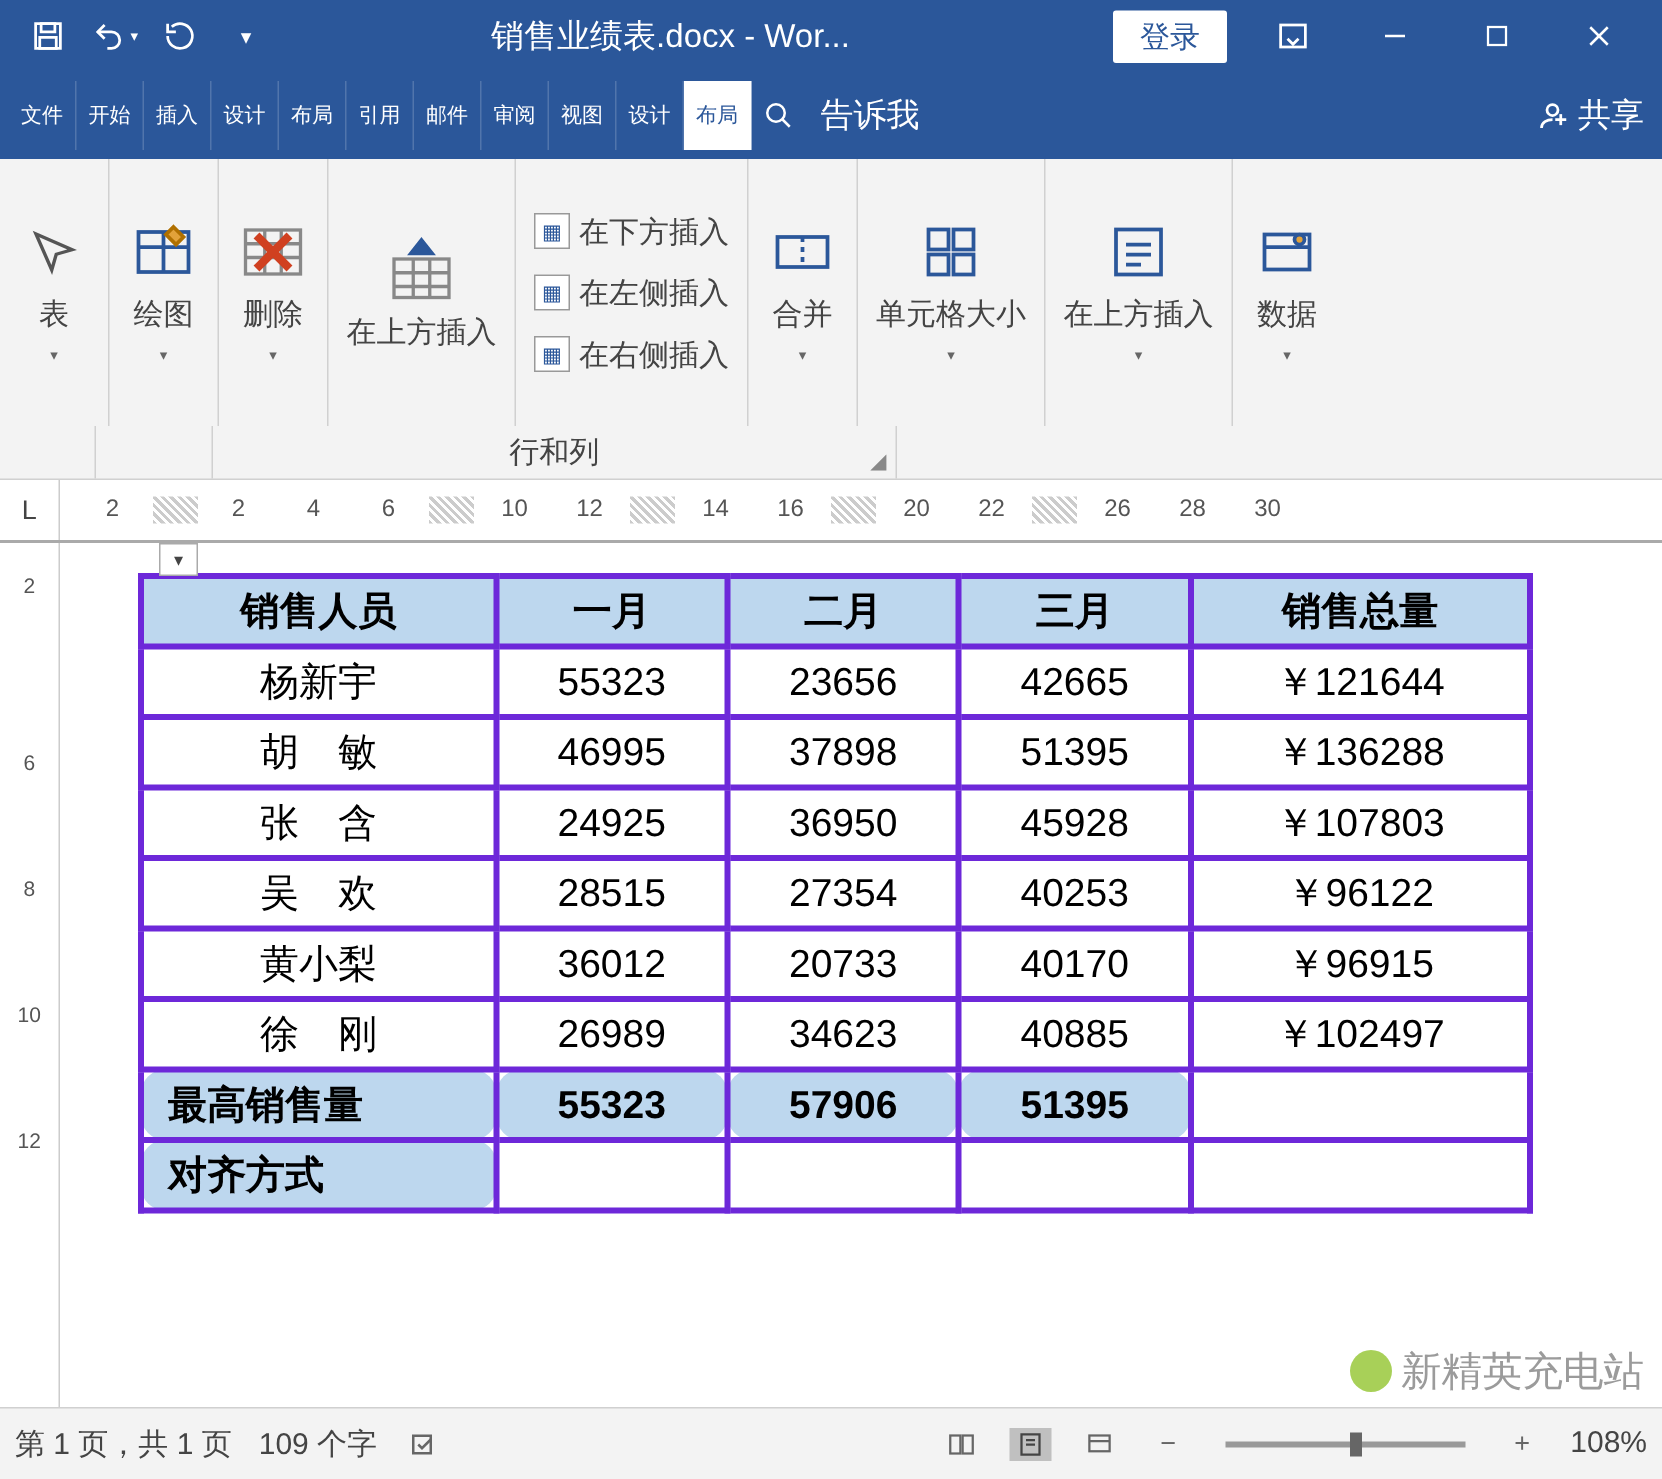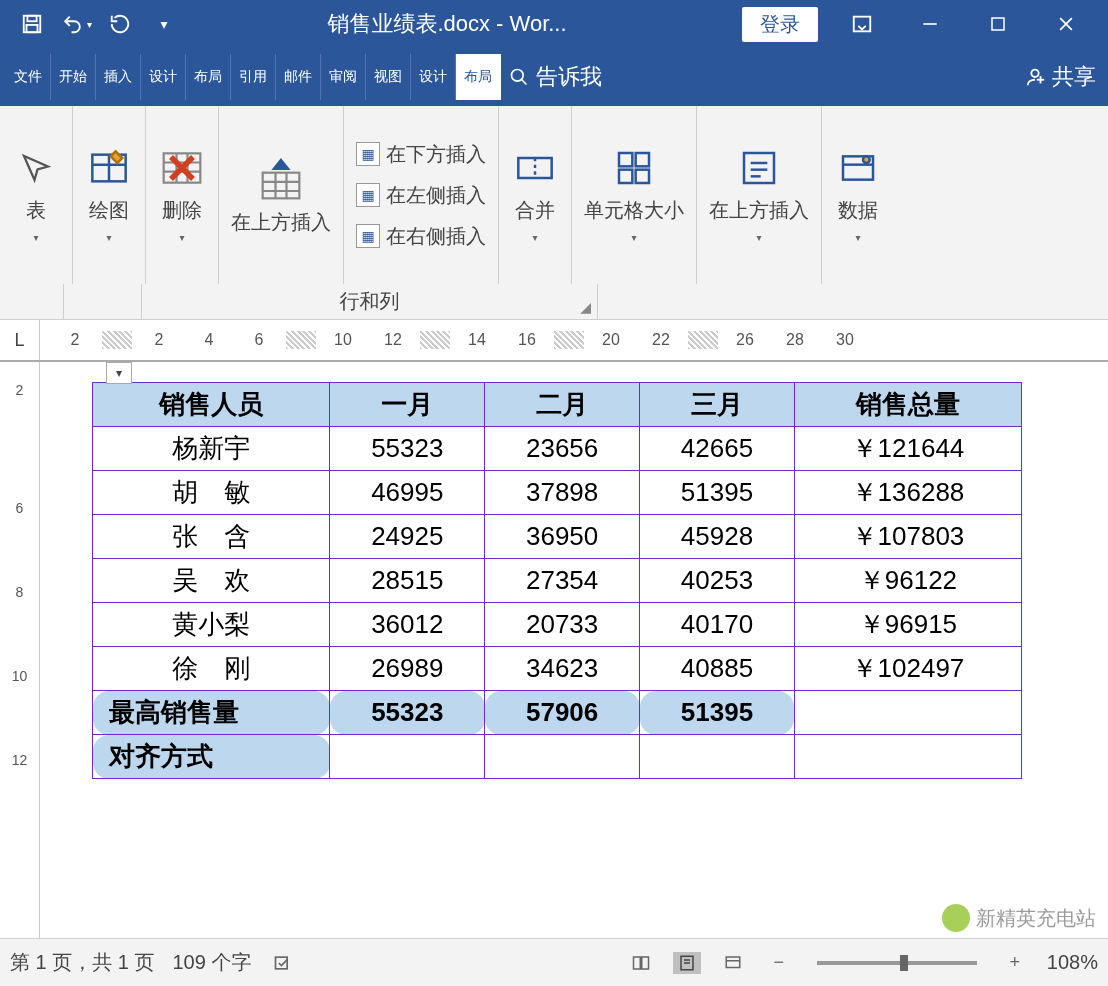--- a/index.html
+++ b/index.html
@@ -7,21 +7,21 @@
 .titlebar { background: #2b579a; height: 48px; display: flex; align-items: center; color: #fff; padding: 0 6px; }
 .titlebar .qat { display: flex; gap: 12px; align-items: center; padding-left: 10px; }
 .titlebar .icon { width: 32px; height: 32px; display: flex; align-items: center; justify-content: center; font-size: 20px; }
 .titlebar .title { flex: 1; text-align: center; font-size: 22px; }
 .titlebar .login-btn { background: #fff; color: #2b579a; padding: 4px 18px; border-radius: 2px; font-size: 20px; margin: 0 28px; }
 .titlebar .win-controls { display: flex; gap: 36px; align-items: center; padding-right: 20px; }
 .titlebar .win-controls .icon { font-size: 22px; }
 .menubar { background: #2b579a; height: 58px; display: flex; align-items: center; color: #fff; padding: 0 6px; }
 .menubar .tab { padding: 14px 8px; font-size: 14px; border-right: 1px solid rgba(255,255,255,0.18); cursor: pointer; white-space: nowrap; }
 .menubar .tab.active { background: #fff; color: #2b579a; }
-.menubar .search-zone { display: flex; align-items: center; gap: 7px; padding: 0 8px; font-size: 22px; }
+.menubar .search-zone { display: flex; align-items: center; gap: 18px; padding: 0 8px; font-size: 22px; }
 .menubar .share-zone { display: flex; align-items: center; gap: 6px; padding: 0 6px; font-size: 22px; white-space: nowrap; }
 .ribbon { background: #f3f3f3; height: 214px; border-bottom: 1px solid #d0d0d0; display: flex; flex-direction: column; }
 .ribbon-row { display: flex; flex: 1; }
 .ribbon-group { border-right: 1px solid #d0d0d0; display: flex; flex-direction: column; align-items: center; justify-content: center; padding: 8px 12px; gap: 6px; }
 .ribbon-group .big-icon { width: 48px; height: 48px; display: flex; align-items: center; justify-content: center; font-size: 34px; color: #2b579a; }
 .ribbon-group .label { font-size: 20px; color: #444; text-align: center; line-height: 1.2; }
 .ribbon-group .drop { font-size: 10px; color: #666; }
 .ribbon-sub { display: flex; flex-direction: column; gap: 14px; }
 .ribbon-sub .item { display: flex; align-items: center; gap: 6px; font-size: 20px; color: #444; }
 .ribbon-sub .small-icon { width: 24px; height: 24px; background: #fff; border: 1px solid #999; font-size: 14px; display:flex;align-items:center;justify-content:center;color:#2b579a; }
@@ -32,33 +32,33 @@
 .ruler-corner { width: 40px; display:flex;align-items:center;justify-content:center; font-size:18px; color:#444; border-right:1px solid #ccc;}
 .ruler-h { flex: 1; position: relative; display: flex; align-items: center; padding-left: 10px; font-size: 16px; color: #555; gap: 0; }
 .ruler-h .tick { width: 50px; text-align: center; }
 .ruler-h .shade { background: repeating-linear-gradient(45deg,#ccc,#ccc 2px,#fff 2px,#fff 4px); width: 30px; height: 18px; display:inline-block; margin: 0 2px; }
 .doc-area { display: flex; height: 576px; background: #fff; }
 .ruler-v { width: 40px; border-right: 1px solid #ccc; display: flex; flex-direction: column; align-items: center; padding-top: 20px; font-size: 14px; color: #555; gap: 34px; }
 .ruler-v .vnum { transform: rotate(0deg); }
 .page { flex: 1; padding: 10px 20px 0 52px; position: relative; }
 .options-btn { position: absolute; left: 66px; top: 0; width: 26px; height: 22px; border: 1px solid #aaa; background:#fff; display:flex;align-items:center;justify-content:center; font-size:12px;color:#444;}
 table.sales { border-collapse: collapse; width: 930px; margin-top: 10px; }
-table.sales td, table.sales th { border: 1px solid #6d28d9; padding: 4px 8px; font-size: 26px; text-align: center; height: 44px; }
+table.sales td, table.sales th { border: 4px solid #6d28d9; padding: 4px 8px; font-size: 26px; text-align: center; height: 44px; }
 table.sales th { background: #bdd7ee; font-weight: bold; }
 table.sales .col-name { width: 230px; }
 table.sales .col-m { width: 150px; }
 table.sales .col-total { width: 220px; text-align:center; }
 table.sales tr.hl td { background: #bdd7ee; font-weight: bold; border-radius: 16px; }
 table.sales tr.hl td.blank { background: #fff; }
 .statusbar { height: 48px; background: #f3f3f3; border-top: 1px solid #d0d0d0; display: flex; align-items: center; padding: 0 10px; font-size: 20px; color: #444; gap: 18px; }
 .statusbar .spacer { flex: 1; }
 .statusbar .sb-icon { width: 28px; height: 22px; display:flex;align-items:center;justify-content:center; color:#666; font-size:18px; }
 .statusbar .zoom-track { width: 160px; height: 4px; background: #999; position: relative; margin: 0 6px; }
 .statusbar .zoom-thumb { position: absolute; left: 52%; top: -6px; width: 8px; height: 16px; background: #666; }
-.watermark { position: absolute; right: 12px; bottom: 54px; font-size: 20px; color: #666; opacity: 0.65; display:flex;align-items:center;gap:6px;}
+.watermark { position: absolute; right: 12px; bottom: 54px; font-size: 27px; color: #666; opacity: 0.65; display:flex;align-items:center;gap:6px;}
 .watermark .wm-icon{ width:28px;height:28px;border-radius:50%;background:#7ab800;display:inline-block;}
 svg { display: block; }
 </style>
 </head>
 <body>
 
 <div class="titlebar">
   <div class="qat">
     <div class="icon">
         <svg width="22" height="22" viewBox="0 0 24 24" fill="none" stroke="#fff" stroke-width="2">

